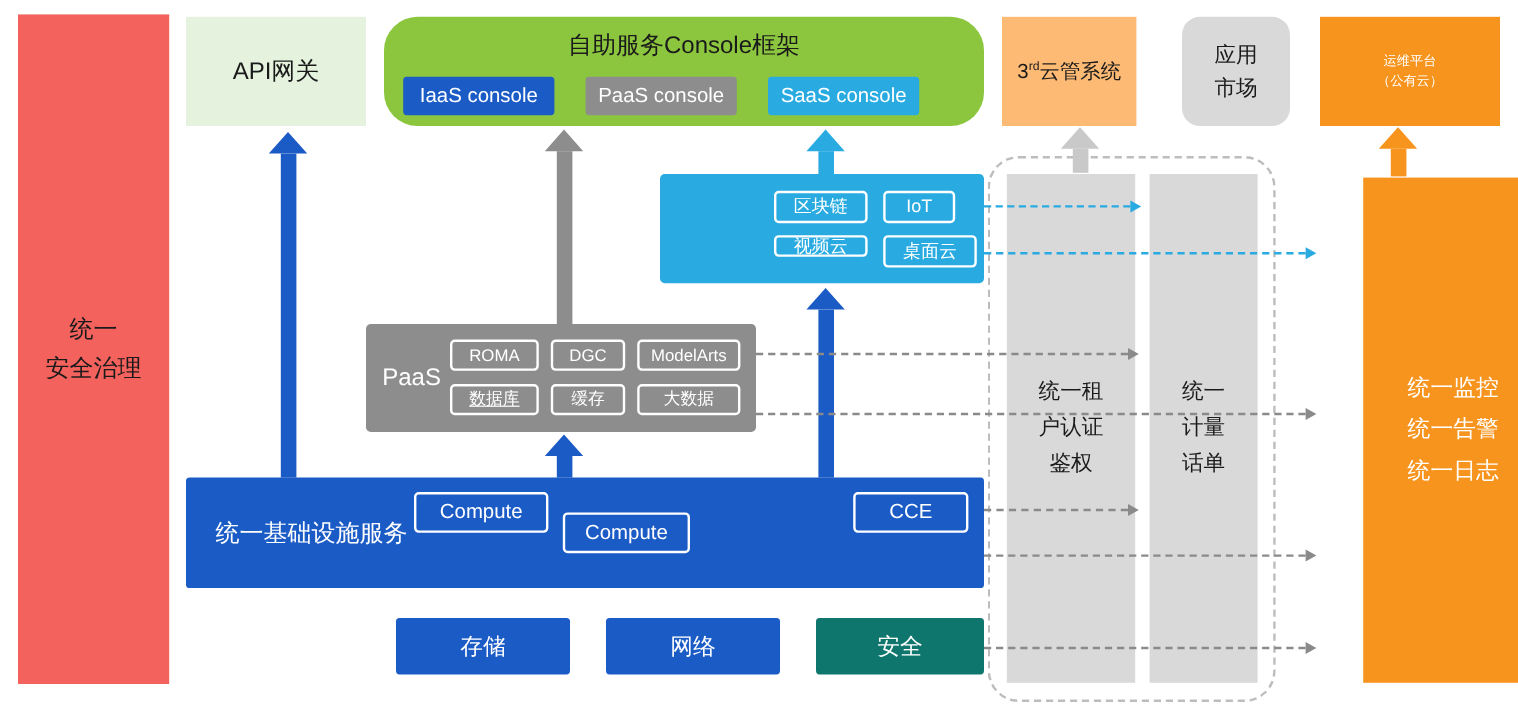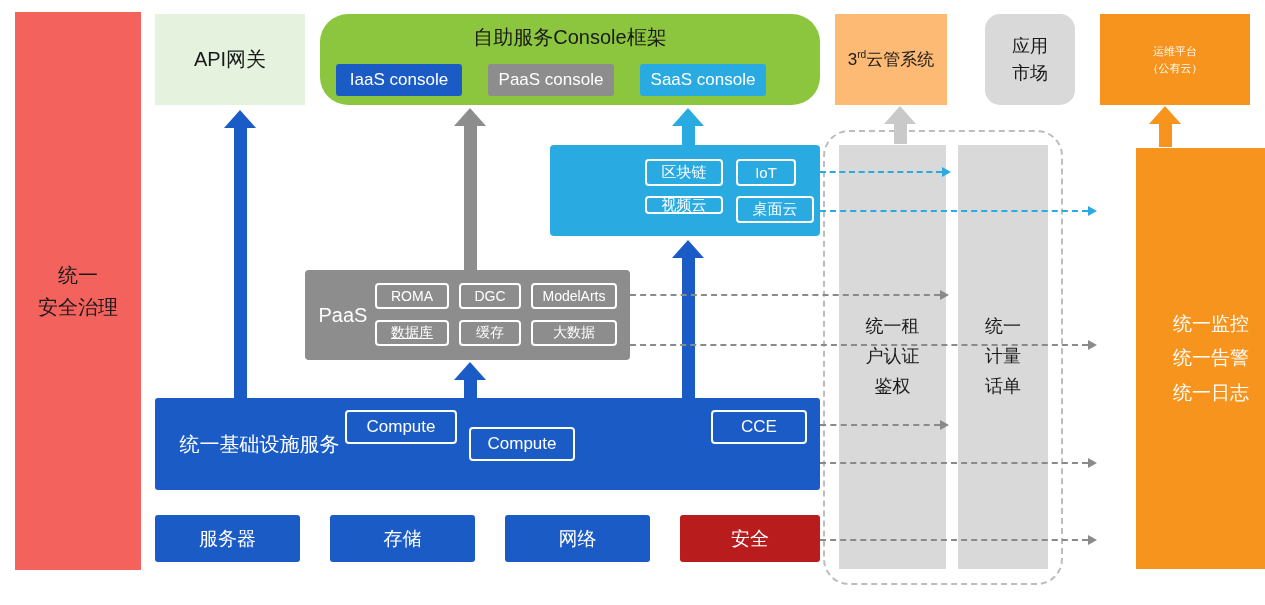--- a/index.html
+++ b/index.html
@@ -118,30 +118,27 @@
       <span style="font-size:17px;">Compute</span>
     </div>
     <div class="chip" style="left:314px; top:29px; width:106px; height:34px;">
       <span style="font-size:17px;">Compute</span>
     </div>
     <div class="chip" style="left:556px; top:12px; width:96px; height:34px;">
       <span style="font-size:17px;">CCE</span>
     </div>
   </div>
 
-  <div class="abs flexc" style="left:155px; top:515px; width:145px; height:47px; background:#1A5BC6; border-radius:3px;">
-    <span class="white" style="font-size:19px;">服务器</span>
-  </div>
   <div class="abs flexc" style="left:330px; top:515px; width:145px; height:47px; background:#1A5BC6; border-radius:3px;">
     <span class="white" style="font-size:19px;">存储</span>
   </div>
   <div class="abs flexc" style="left:505px; top:515px; width:145px; height:47px; background:#1A5BC6; border-radius:3px;">
     <span class="white" style="font-size:19px;">网络</span>
   </div>
-  <div class="abs flexc" style="left:680px; top:515px; width:140px; height:47px; background:#b91c1c; border-radius:3px;">
+  <div class="abs flexc" style="left:680px; top:515px; width:140px; height:47px; background:#0f766e; border-radius:3px;">
     <span class="white" style="font-size:19px;">安全</span>
   </div>
 
   <div class="abs" style="left:823px; top:130px; width:240px; height:455px; border:2px dashed #BDBDBD; border-radius:26px; z-index:0;"></div>
 
   <div class="abs flexc" style="left:839px; top:145px; width:107px; height:424px; background:#D9D9D9; z-index:1;">
     <span class="pre dark" style="font-size:18px; line-height:1.65;">统一租
 户认证
 鉴权</span>
   </div>

